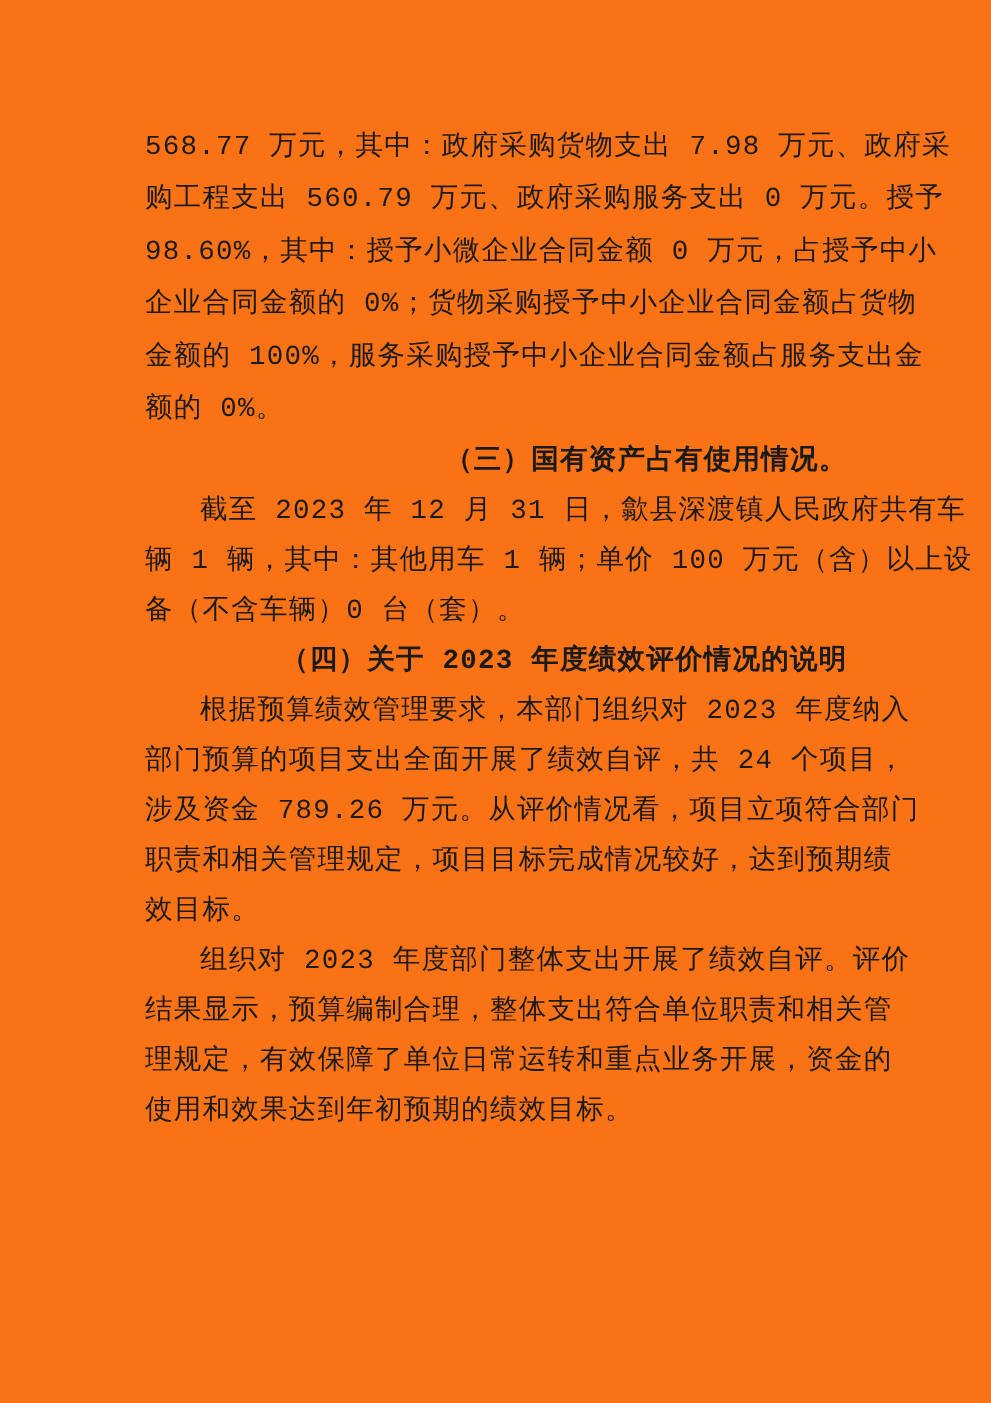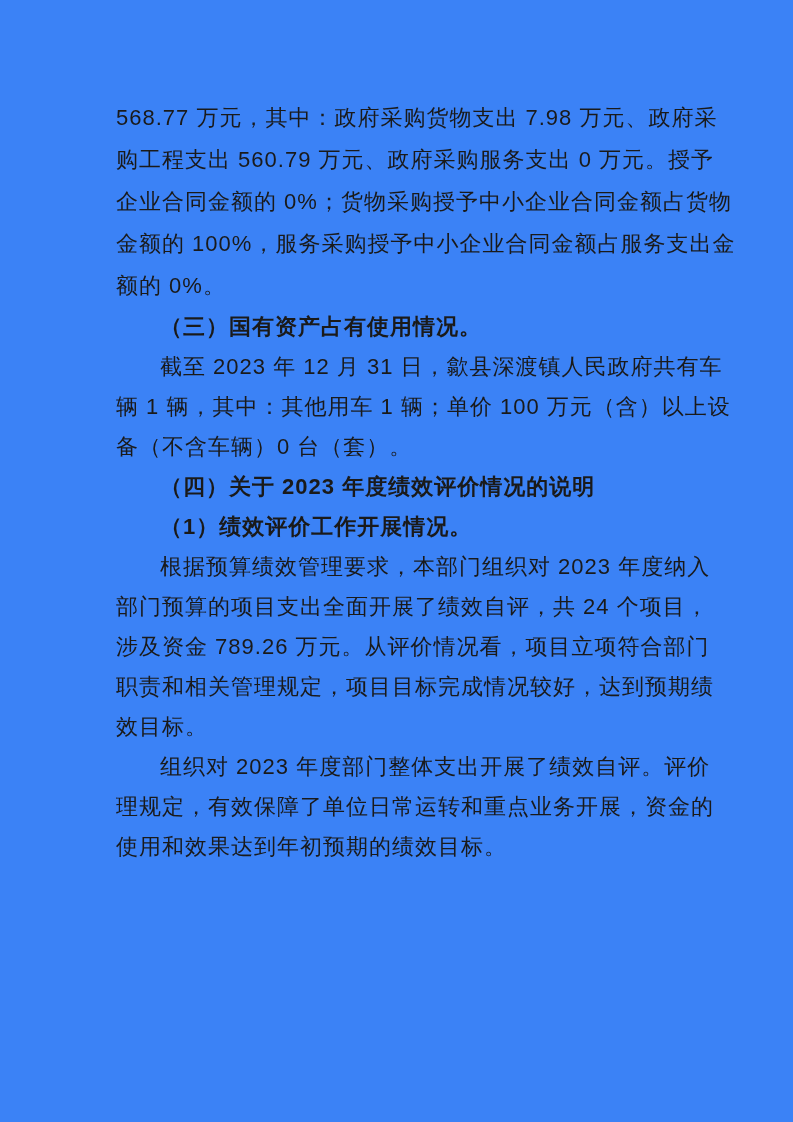--- a/index.html
+++ b/index.html
@@ -4,23 +4,23 @@
 <style>
   html, body {
     margin: 0;
     padding: 0;
     background: #ffffff;
   }
   .page {
     position: relative;
     width: 793px;
     height: 1122px;
-    background: #3b82f6;
+    background: #f97316;
     overflow: hidden;
-    font-family: Liberation Sans, sans-serif;
+    font-family: Liberation Mono, monospace;
     color: #1a1a1a;
   }
   .content {
     position: absolute;
     left: 116px;
     top: 97px;
     width: 562px;
   }
   .line {
     font-size: 22px;
@@ -33,40 +33,42 @@
   
   .tight {
     line-height: 40px;
     height: 40px;
   }
   .indent {
     text-indent: 44px;
   }
   .bold {
     font-weight: bold;
+    text-align: right;
   }
 </style>
 </head>
 <body>
 
 <div class="page">
   <div class="content">
     <div class="line">568.77 万元，其中：政府采购货物支出 7.98 万元、政府采</div>
     <div class="line">购工程支出 560.79 万元、政府采购服务支出 0 万元。授予</div>
+    <div class="line">98.60%，其中：授予小微企业合同金额 0 万元，占授予中小</div>
     <div class="line">企业合同金额的 0%；货物采购授予中小企业合同金额占货物</div>
     <div class="line">金额的 100%，服务采购授予中小企业合同金额占服务支出金</div>
     <div class="line">额的 0%。</div>
     <div class="line tight indent bold">（三）国有资产占有使用情况。</div>
     <div class="line tight indent">截至 2023 年 12 月 31 日，歙县深渡镇人民政府共有车</div>
     <div class="line tight">辆 1 辆，其中：其他用车 1 辆；单价 100 万元（含）以上设</div>
     <div class="line tight">备（不含车辆）0 台（套）。</div>
     <div class="line tight indent bold">（四）关于 2023 年度绩效评价情况的说明</div>
-    <div class="line tight indent bold">（1）绩效评价工作开展情况。</div>
     <div class="line tight indent">根据预算绩效管理要求，本部门组织对 2023 年度纳入</div>
     <div class="line tight">部门预算的项目支出全面开展了绩效自评，共 24 个项目，</div>
     <div class="line tight">涉及资金 789.26 万元。从评价情况看，项目立项符合部门</div>
     <div class="line tight">职责和相关管理规定，项目目标完成情况较好，达到预期绩</div>
     <div class="line tight">效目标。</div>
     <div class="line tight indent">组织对 2023 年度部门整体支出开展了绩效自评。评价</div>
+    <div class="line tight">结果显示，预算编制合理，整体支出符合单位职责和相关管</div>
     <div class="line tight">理规定，有效保障了单位日常运转和重点业务开展，资金的</div>
     <div class="line tight">使用和效果达到年初预期的绩效目标。</div>
   </div>
 </div>
 
 </body></html>

